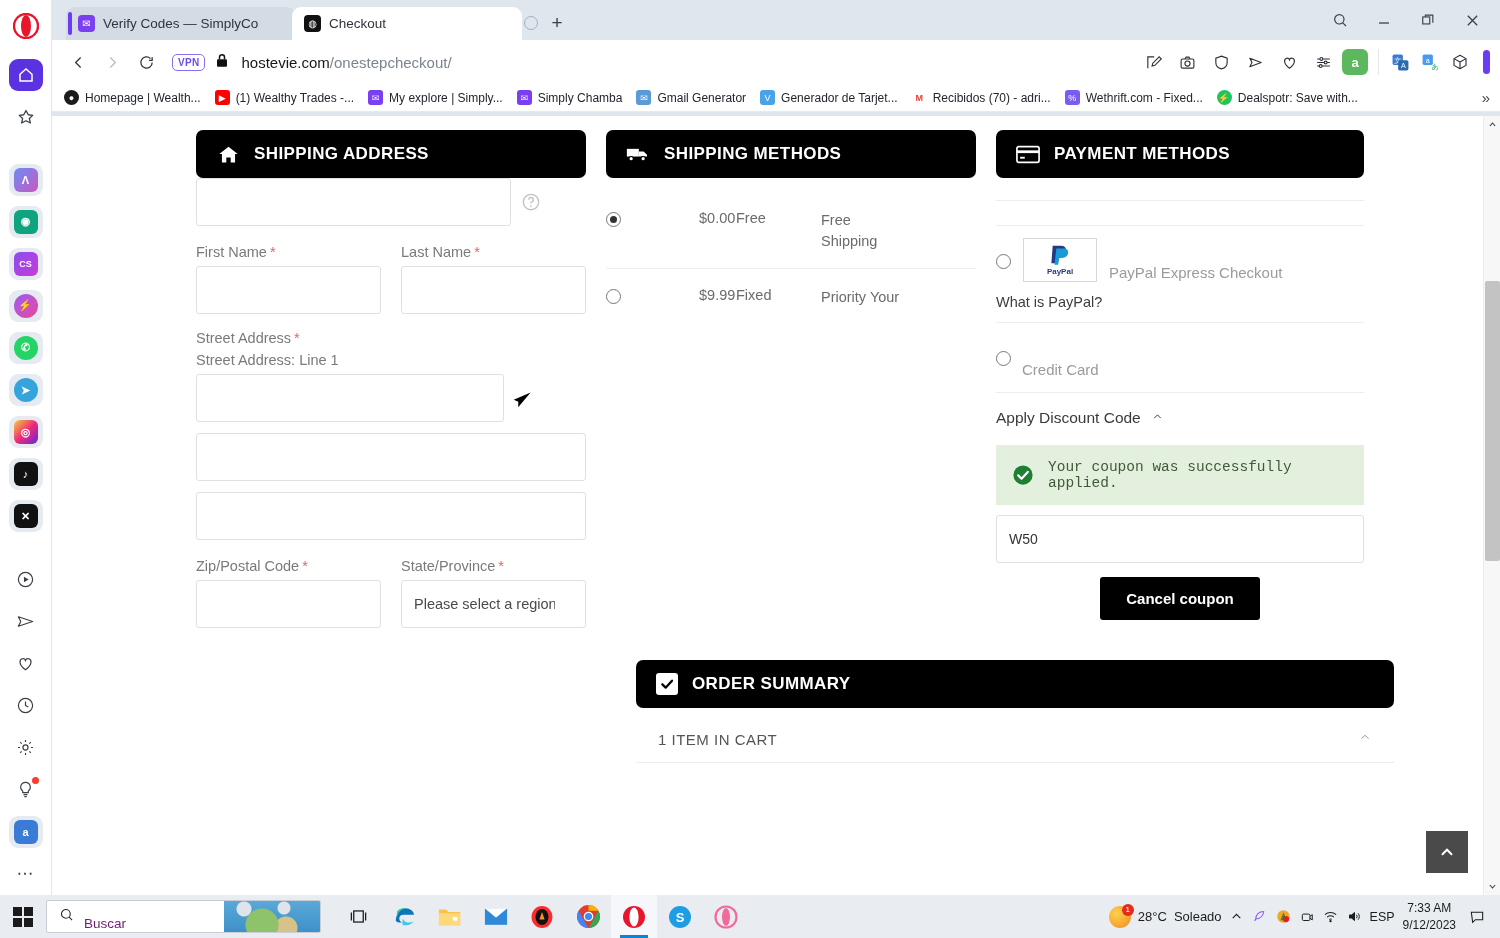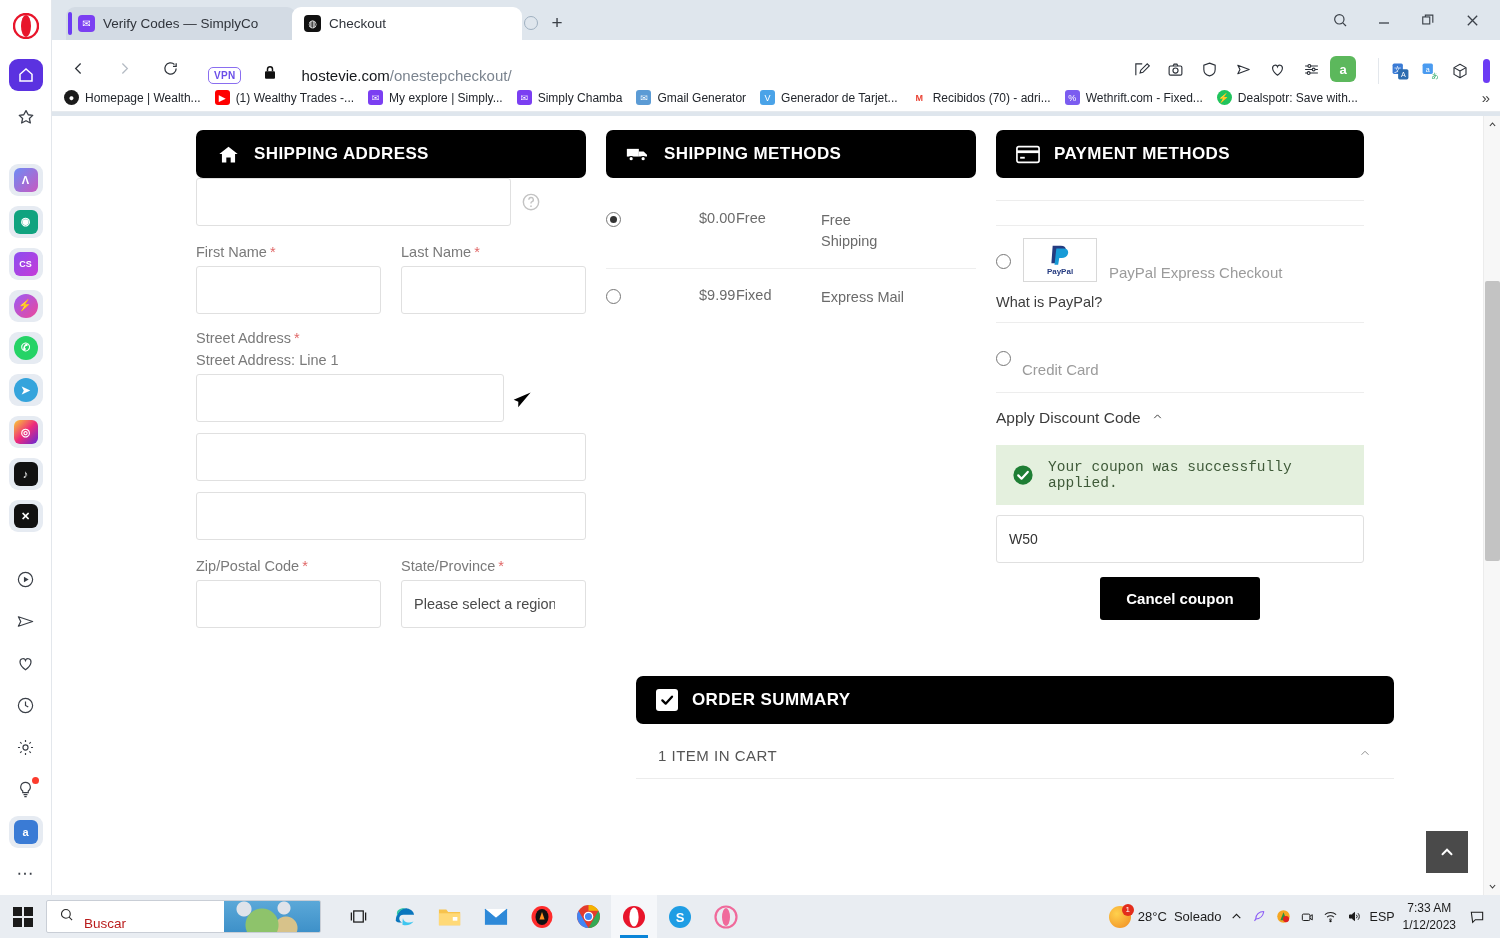--- a/index.html
+++ b/index.html
@@ -44,21 +44,21 @@
   .tab.active { background:#ffffff; }
   .tab-accent { position:absolute; left:2px; top:5px; bottom:5px; width:4px; border-radius:2px; background:#6c3bf4; }
   .tab-fav { width:17px; height:17px; border-radius:4px; flex:0 0 17px; display:flex; align-items:center; justify-content:center; font-size:10px; color:#fff; }
   .tab-title { white-space:nowrap; overflow:hidden; text-overflow:clip; font-size:13.5px; }
   .tab-close-dot { width:14px; height:14px; border-radius:50%; border:1.5px solid #9fb0c0; flex:0 0 14px; }
   .newtab { width:26px; height:26px; margin-left:6px; margin-bottom:4px; display:flex; align-items:center; justify-content:center; font-size:19px; color:#3a3f46; cursor:pointer; }
   .winctl { position:absolute; right:6px; top:6px; display:flex; align-items:center; gap:0px; }
   .winbtn { width:44px; height:28px; display:flex; align-items:center; justify-content:center; color:#3b4149; cursor:pointer; }
 
   
-  .addrbar { height:44px; background:#ffffff; display:flex; align-items:flex-end; padding:0 10px; gap:14px; }
+  .addrbar { height:44px; background:#ffffff; display:flex; align-items:center; padding:0 10px; gap:2px; }
   .nav-btn { width:32px; height:32px; display:flex; align-items:center; justify-content:center; color:#2f343b; cursor:pointer; }
   .nav-btn.dim { color:#b4bbc4; }
   .vpn-badge {
     margin-left:8px; border:1.5px solid #8a6ef0; color:#6b4ee8; border-radius:5px;
     font-size:10px; font-weight:bold; padding:2px 5px; letter-spacing:.3px; cursor:pointer;
   }
   .lock-ico { margin-left:8px; color:#111; }
   .url { margin-left:10px; font-size:15px; color:#15181c; white-space:nowrap; flex:1; cursor:text; }
   .url .path { color:#7b848f; }
   .addr-icons { display:flex; align-items:center; gap:4px; }
@@ -142,21 +142,21 @@
   .check-circle { width:22px; height:22px; flex:0 0 22px; }
   .alert-txt { font-size:14.5px; color:#3f5a39;font-family:Liberation Mono, monospace; }
   .coupon-inp { margin-top:10px; }
   .btn-black {
     display:block; margin:14px auto 0; background:#000; color:#fff;
     border:none; border-radius:3px; padding:13px 26px; font-size:15px;
     font-weight:bold; cursor:pointer; font-family:"Liberation Sans", sans-serif;
   }
 
   
-  .ordersum { margin-left:584px; width:758px; margin-top:48px; }
+  .ordersum { margin-left:584px; width:758px; margin-top:32px; }
   .os-head { background:#000; color:#fff; border-radius:7px; height:48px; display:flex; align-items:center; gap:14px; padding:0 20px; font-size:17px; font-weight:bold; letter-spacing:.4px; }
   .os-check { width:22px; height:22px; background:#fff; border-radius:3px; display:flex; align-items:center; justify-content:center; }
   .os-itembar { display:flex; align-items:center; justify-content:space-between; padding:22px 22px 14px; border-bottom:1px solid #ececec; margin:0 0px; }
   .os-itemtxt { font-size:15px; color:#555; letter-spacing:.5px; }
 
   
   .scrolltop {
     position:absolute; right:32px; bottom:22px; width:42px; height:42px;
     background:#4a4a4a; color:#fff; display:flex; align-items:center; justify-content:center;
     cursor:pointer;
@@ -167,21 +167,21 @@
   .pg-arrow.bottom { position:absolute; bottom:0; }
   .pg-thumb { position:absolute; top:165px; left:1px; width:15px; height:280px; background:#c3c3c3; border-radius:2px; cursor:pointer; }
 
   
   .taskbar { position:absolute; left:0; bottom:0; width:1500px; height:43px; background:#e9edf2; display:flex; align-items:center; }
   .start { width:46px; height:43px; display:flex; align-items:center; justify-content:center; cursor:pointer; }
   .tb-search {
     width:275px; height:33px; background:#fff; border:1px solid #c9ced6; border-radius:2px;
     display:flex; align-items:center; gap:10px; padding-left:12px; position:relative; overflow:hidden; cursor:text;
   }
-  .tb-search span.lbl { font-size:13.5px; color:#b91c1c;margin-top:13px; }
+  .tb-search span.lbl { font-size:13.5px; color:#701a75;margin-top:13px; }
   .tb-weatherimg { position:absolute; right:0; top:0; width:96px; height:33px;
     background:
       radial-gradient(circle at 38px 24px, #8ec36b 0 16px, transparent 17px),
       radial-gradient(circle at 62px 27px, #d7c28a 0 11px, transparent 12px),
       radial-gradient(circle at 20px 8px, #dfe3ea 0 7px, transparent 8px),
       radial-gradient(circle at 60px 7px, #dfe3ea 0 6px, transparent 7px),
       linear-gradient(#5ba8d8, #3c8fc8);
   }
   .tb-ico { width:46px; height:43px; display:flex; align-items:center; justify-content:center; cursor:pointer; position:relative; }
   .tb-ico.run::after { content:""; position:absolute; bottom:0; left:9px; right:9px; height:3px; background:#0a84d8; }
@@ -545,21 +545,21 @@
               <div class="ship-row">
                 <span class="radio sel-r"></span>
                 <span class="ship-price">$0.00</span>
                 <span class="ship-type">Free</span>
                 <span class="ship-name">Free Shipping</span>
               </div>
               <div class="ship-row">
                 <span class="radio"></span>
                 <span class="ship-price">$9.99</span>
                 <span class="ship-type">Fixed</span>
-                <span class="ship-name">Express Mail</span>
+                <span class="ship-name">Priority Your</span>
               </div>
             </div>
           </div>
 
           <div class="col-right">
             <div class="panel-head">
               <span class="ph-ico">
                 <svg width="24" height="19" viewBox="0 0 26 20" fill="none" stroke="#fff" stroke-width="1.8">
                     <rect x="1" y="1.5" width="24" height="17" rx="2"></rect>
                     <path d="M1 7h24" stroke-width="3"></path>
@@ -785,21 +785,21 @@
         <span class="tray-i">
             <svg width="15" height="15" viewBox="0 0 24 24" fill="none" stroke="#1c1c1c" stroke-width="1.6">
               <path d="M4 9.5h3.5L12 5.5v13L7.5 14.5H4Z" fill="#1c1c1c"></path>
               <path d="M15 9.2a4 4 0 0 1 0 5.6M17.6 6.8a7.5 7.5 0 0 1 0 10.4"></path>
             </svg>
           </span>
       </div>
       <span class="tb-lang">ESP</span>
       <div class="tb-clock">
         <div>7:33 AM</div>
-        <div>1/12/2023</div>
+        <div>9/12/2023</div>
       </div>
       <span class="tb-notif">
         <svg width="16" height="16" viewBox="0 0 24 24" fill="none" stroke="#1c1c1c" stroke-width="1.6">
             <path d="M3.5 5h17v11h-11l-4 4Z"></path>
           </svg>
       </span>
     </div>
   </div>
 
 </div>

